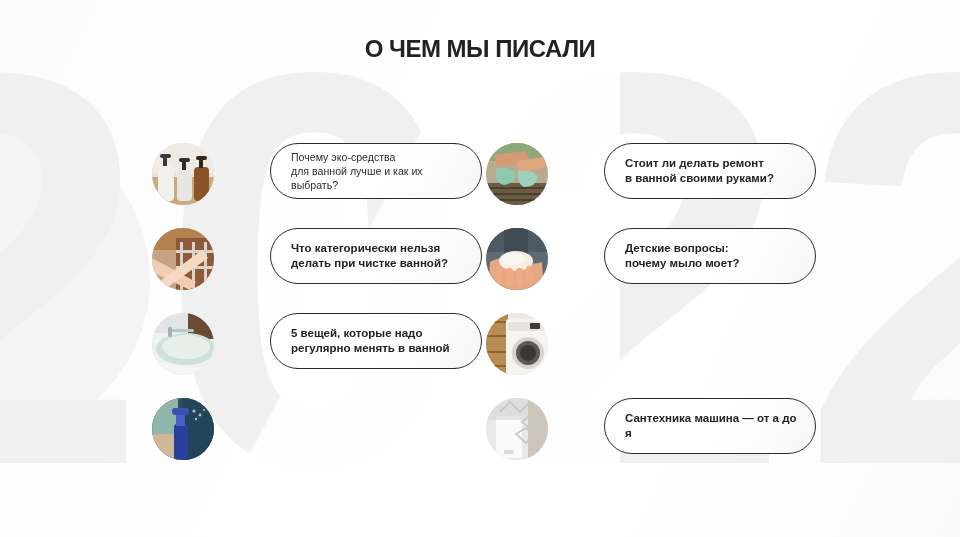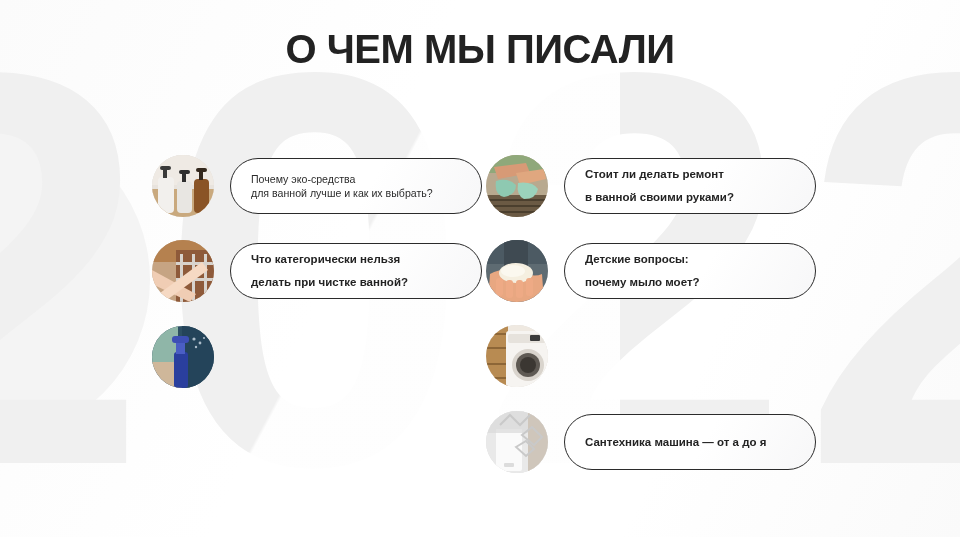--- a/index.html
+++ b/index.html
@@ -68,21 +68,21 @@
     position: absolute;
     top: 26px;
     left: 0;
     width: 960px;
     text-align: center;
     z-index: 5;
   }
   .title-line {
     font-family: "Liberation Sans", sans-serif;
     font-weight: bold;
-    font-size: 40px;
+    font-size: 24px;
     line-height: 46px;
     letter-spacing: -0.5px;
     color: #222222;
     text-transform: uppercase;
     white-space: nowrap;
   }
 
   
   .columns {
     position: absolute;
@@ -96,22 +96,23 @@
   .column {
     flex: 0 0 auto;
     display: flex;
     flex-direction: column;
   }
   .column.left  { width: 330px; margin-left: 152px; }
   .column.right { width: 330px; margin-left:   4px; }
 
   .row {
     display: flex;
-    align-items: center;
+    align-items: flex-start;
     height: 85px;
+    gap: 40px;
   }
   .row.tall { height: 88px; }
 
   .thumb {
     flex: 0 0 auto;
     width: 62px;
     height: 62px;
     border-radius: 50%;
     overflow: hidden;
     position: relative;
@@ -128,21 +129,21 @@
     background: linear-gradient(120deg, #ffffff 0%, #ffffff 55%, #f7f7f8 100%);
     display: flex;
     align-items: center;
     padding: 0 12px 0 20px;
     box-sizing: border-box;
   }
   .pill-text {
     color: #232323;
     font-family: "Liberation Sans", sans-serif;
     font-size: 11.5px;
-    line-height: 23px;
+    line-height: 15px;
     font-weight: bold;
     white-space: pre-line;
   }
   .pill-text.light {
     font-weight: normal;
     font-size: 10.6px;
     line-height: 14px;
     color: #2c2c2c;
   }
 </style>
@@ -205,20 +206,38 @@
             <path d="M0 30 L44 54 L38 62 L0 44 Z" fill="#f0cdb4"></path>
             <path d="M4 56 L50 22 L56 30 L12 62 Z" fill="#f6d9c3"></path>
           </svg>
         </div>
         <div class="pill">
           <div class="pill-text">Что категорически нельзя
 делать при чистке ванной?</div>
         </div>
       </div>
 
+      <div class="row">
+        <div class="thumb">
+          <svg viewBox="0 0 62 62" aria-hidden="true">
+            <rect width="62" height="62" fill="#eef1f0"></rect>
+            <rect x="0" y="0" width="62" height="20" fill="#dfe6e5"></rect>
+            <rect x="36" y="0" width="26" height="26" fill="#6b4a34"></rect>
+            <ellipse cx="34" cy="36" rx="30" ry="16" fill="#cfe0da"></ellipse>
+            <ellipse cx="34" cy="34" rx="24" ry="12" fill="#e6efea"></ellipse>
+            <path d="M0 44 Q28 62 62 50 L62 62 L0 62 Z" fill="#f4f5f4"></path>
+            <rect x="18" y="16" width="24" height="3" rx="1.5" fill="#b9c6c4"></rect>
+            <rect x="16" y="14" width="4" height="10" rx="2" fill="#9fb0ae"></rect>
+          </svg>
+        </div>
+        <div class="pill">
+          <div class="pill-text">5 вещей, которые надо
+регулярно менять в ванной</div>
+        </div>
+      </div>
 
       <div class="row tall">
         <div class="thumb">
           <svg viewBox="0 0 62 62" aria-hidden="true">
             <rect width="62" height="62" fill="#2d4f63"></rect>
             <rect x="0" y="0" width="26" height="40" fill="#8fb6a8"></rect>
             <rect x="0" y="36" width="30" height="26" fill="#cfb79a"></rect>
             <rect x="30" y="0" width="32" height="62" fill="#24445a"></rect>
             <rect x="22" y="26" width="14" height="36" rx="3" fill="#2a3f9e"></rect>
             <rect x="24" y="16" width="9" height="12" fill="#4a5ec4"></rect>

